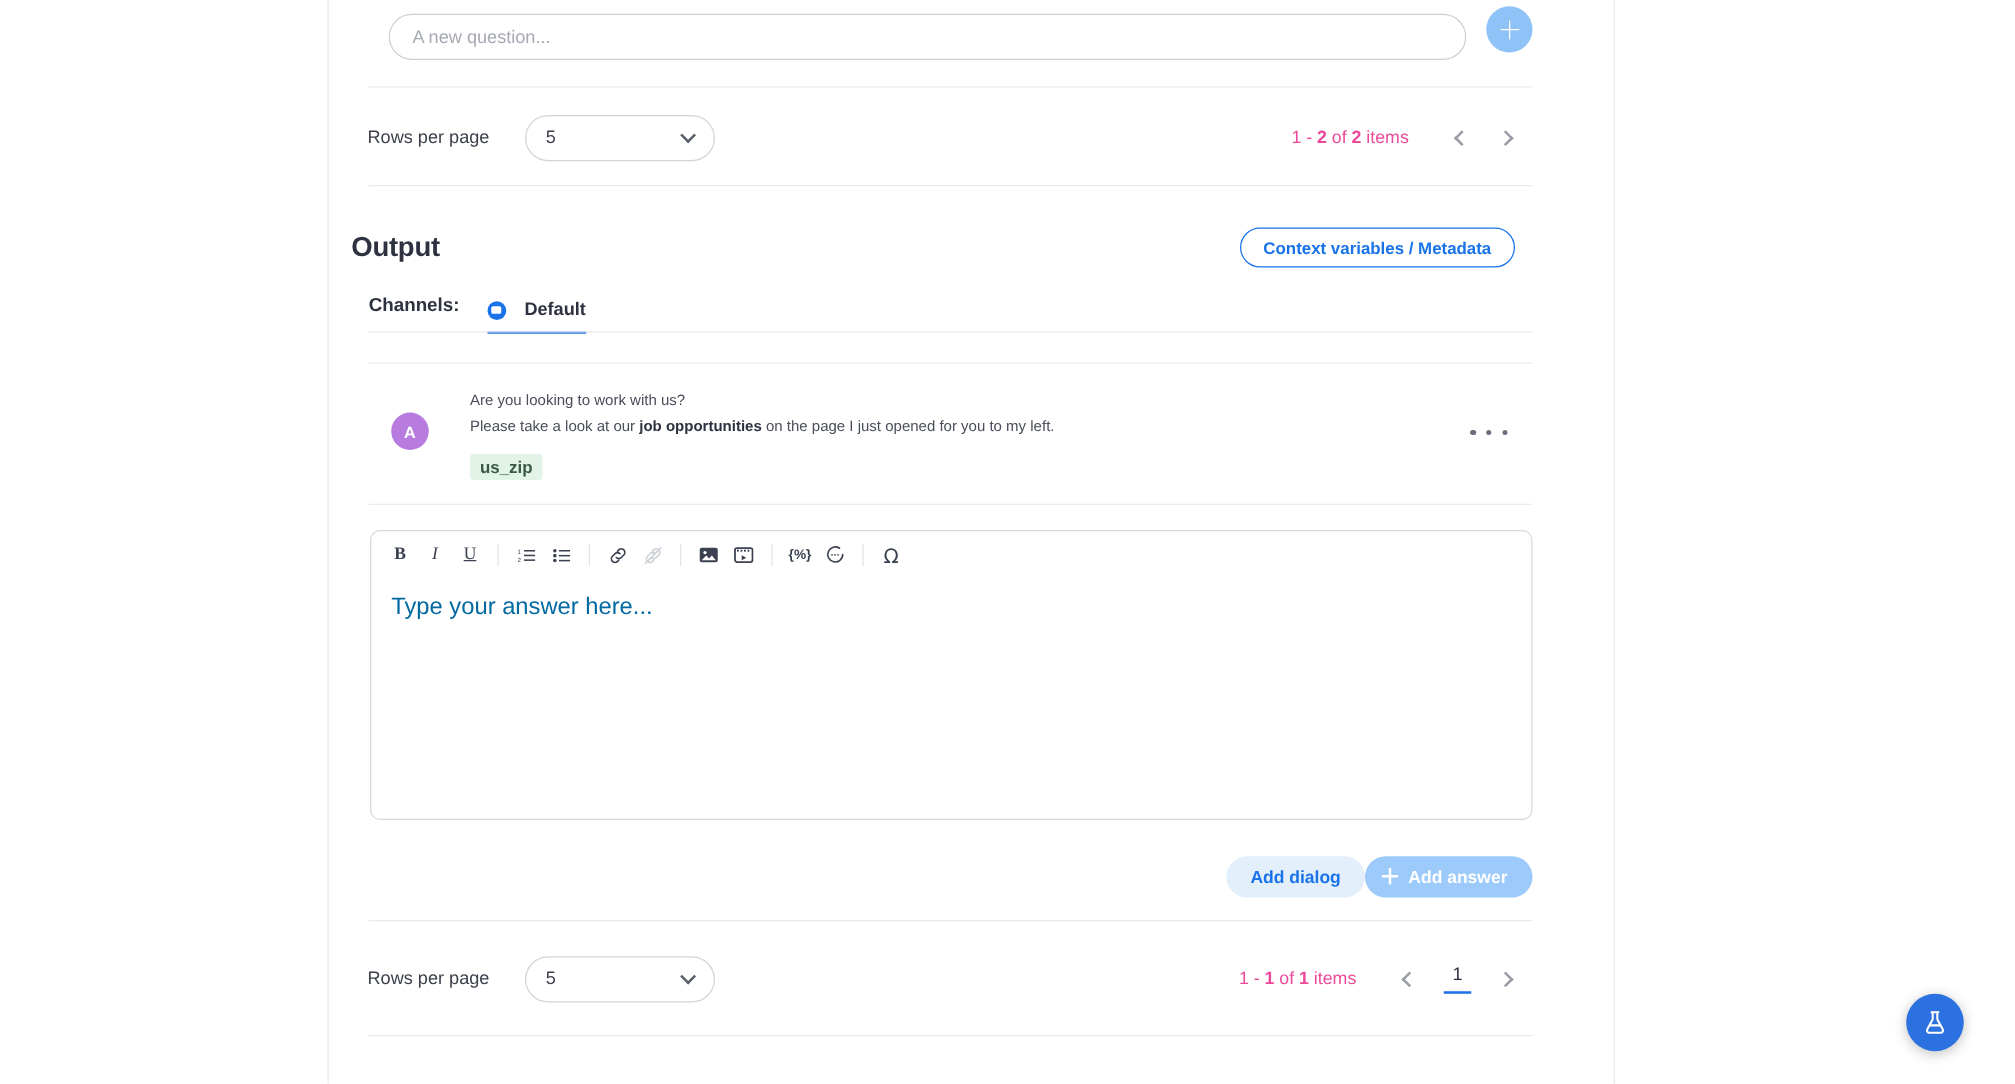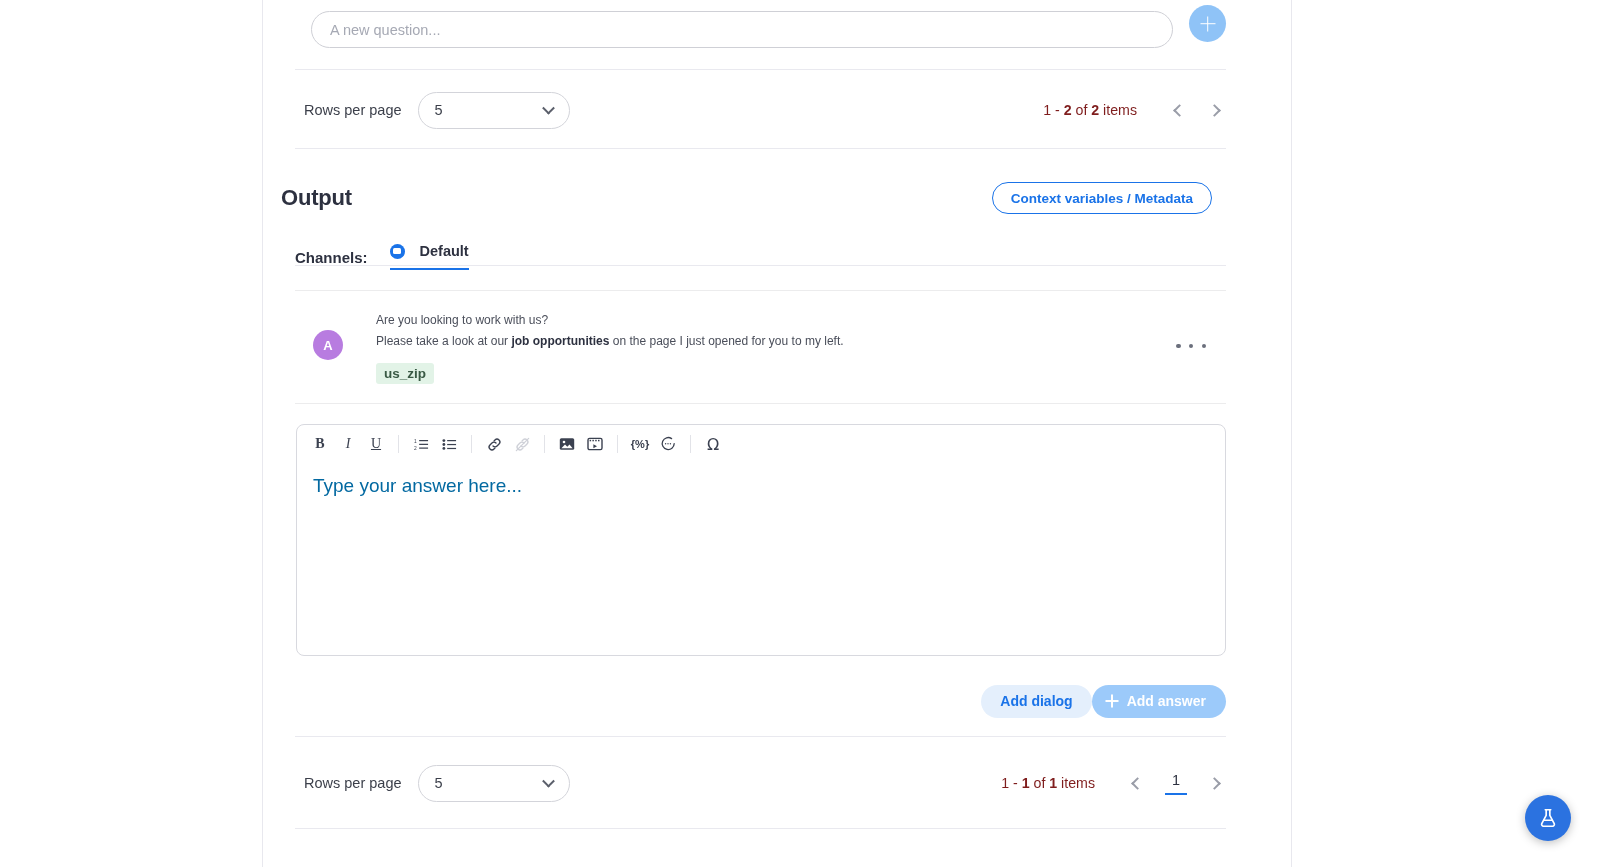--- a/index.html
+++ b/index.html
@@ -69,25 +69,26 @@
     left: 50%; top: 50%;
   }
   .addq:before { width: 15px; height: 1.6px; transform: translate(-50%,-50%); }
   .addq:after  { width: 1.6px; height: 15px; transform: translate(-50%,-50%); }
 
   .sep-top { position: absolute; left: 295px; top: 69px; width: 931px; height: 1px; background: #e9e9ef; }
 
   
   .pager {
     position: absolute;
-    left: 304px;
+    left: 294px;
     width: 931px;
     height: 40px;
     display: flex;
     align-items: center;
+    gap: 12px;
   }
   .pager-label {
     font-size: 14.5px;
     color: #3b3f4a;
     margin-right: 16px;
   }
   .rows-select {
     width: 152px; height: 37px;
     border: 1px solid #d3d4da;
     border-radius: 20px;
@@ -104,21 +105,21 @@
     width: 9px; height: 9px;
     border-right: 2px solid #5b5f6b;
     border-bottom: 2px solid #5b5f6b;
     transform: translateY(-70%) rotate(45deg);
   }
   .pager-right {
     margin-left: auto;
     display: flex; align-items: center; gap: 0px;
   }
   .count {
-    font-size: 14.2px; color: #7f1d1d;
+    font-size: 14.2px; color: #ec4899;
     margin-right: 22px; white-space: nowrap;
   }
   .count b { font-weight: 700; }
   .arrow-btn {
     width: 38px; height: 38px;
     display: flex; align-items: center; justify-content: center;
     background: none; border: none; cursor: pointer;
   }
   .chev {
     width: 9px; height: 9px;
@@ -162,21 +163,21 @@
     font-weight: 600;
     padding: 0 18px;
     cursor: pointer;
     font-family: "Liberation Sans", sans-serif;
   }
 
   .channels {
     position: absolute;
     left: 295px; top: 236px;
     width: 931px; height: 30px;
-    display: flex; align-items: flex-end;
+    display: flex; align-items: flex-start;
   }
   .chan-label {
     font-size: 15px; font-weight: 600; color: #2d3140;
     margin-right: 22px;
   }
   .chan-tab {
     display: flex; align-items: center; gap: 15px;
     font-size: 14.5px; font-weight: 600; color: #2d3140;
     padding-bottom: 9px;
     border-bottom: 2.5px solid #1a73e8;

